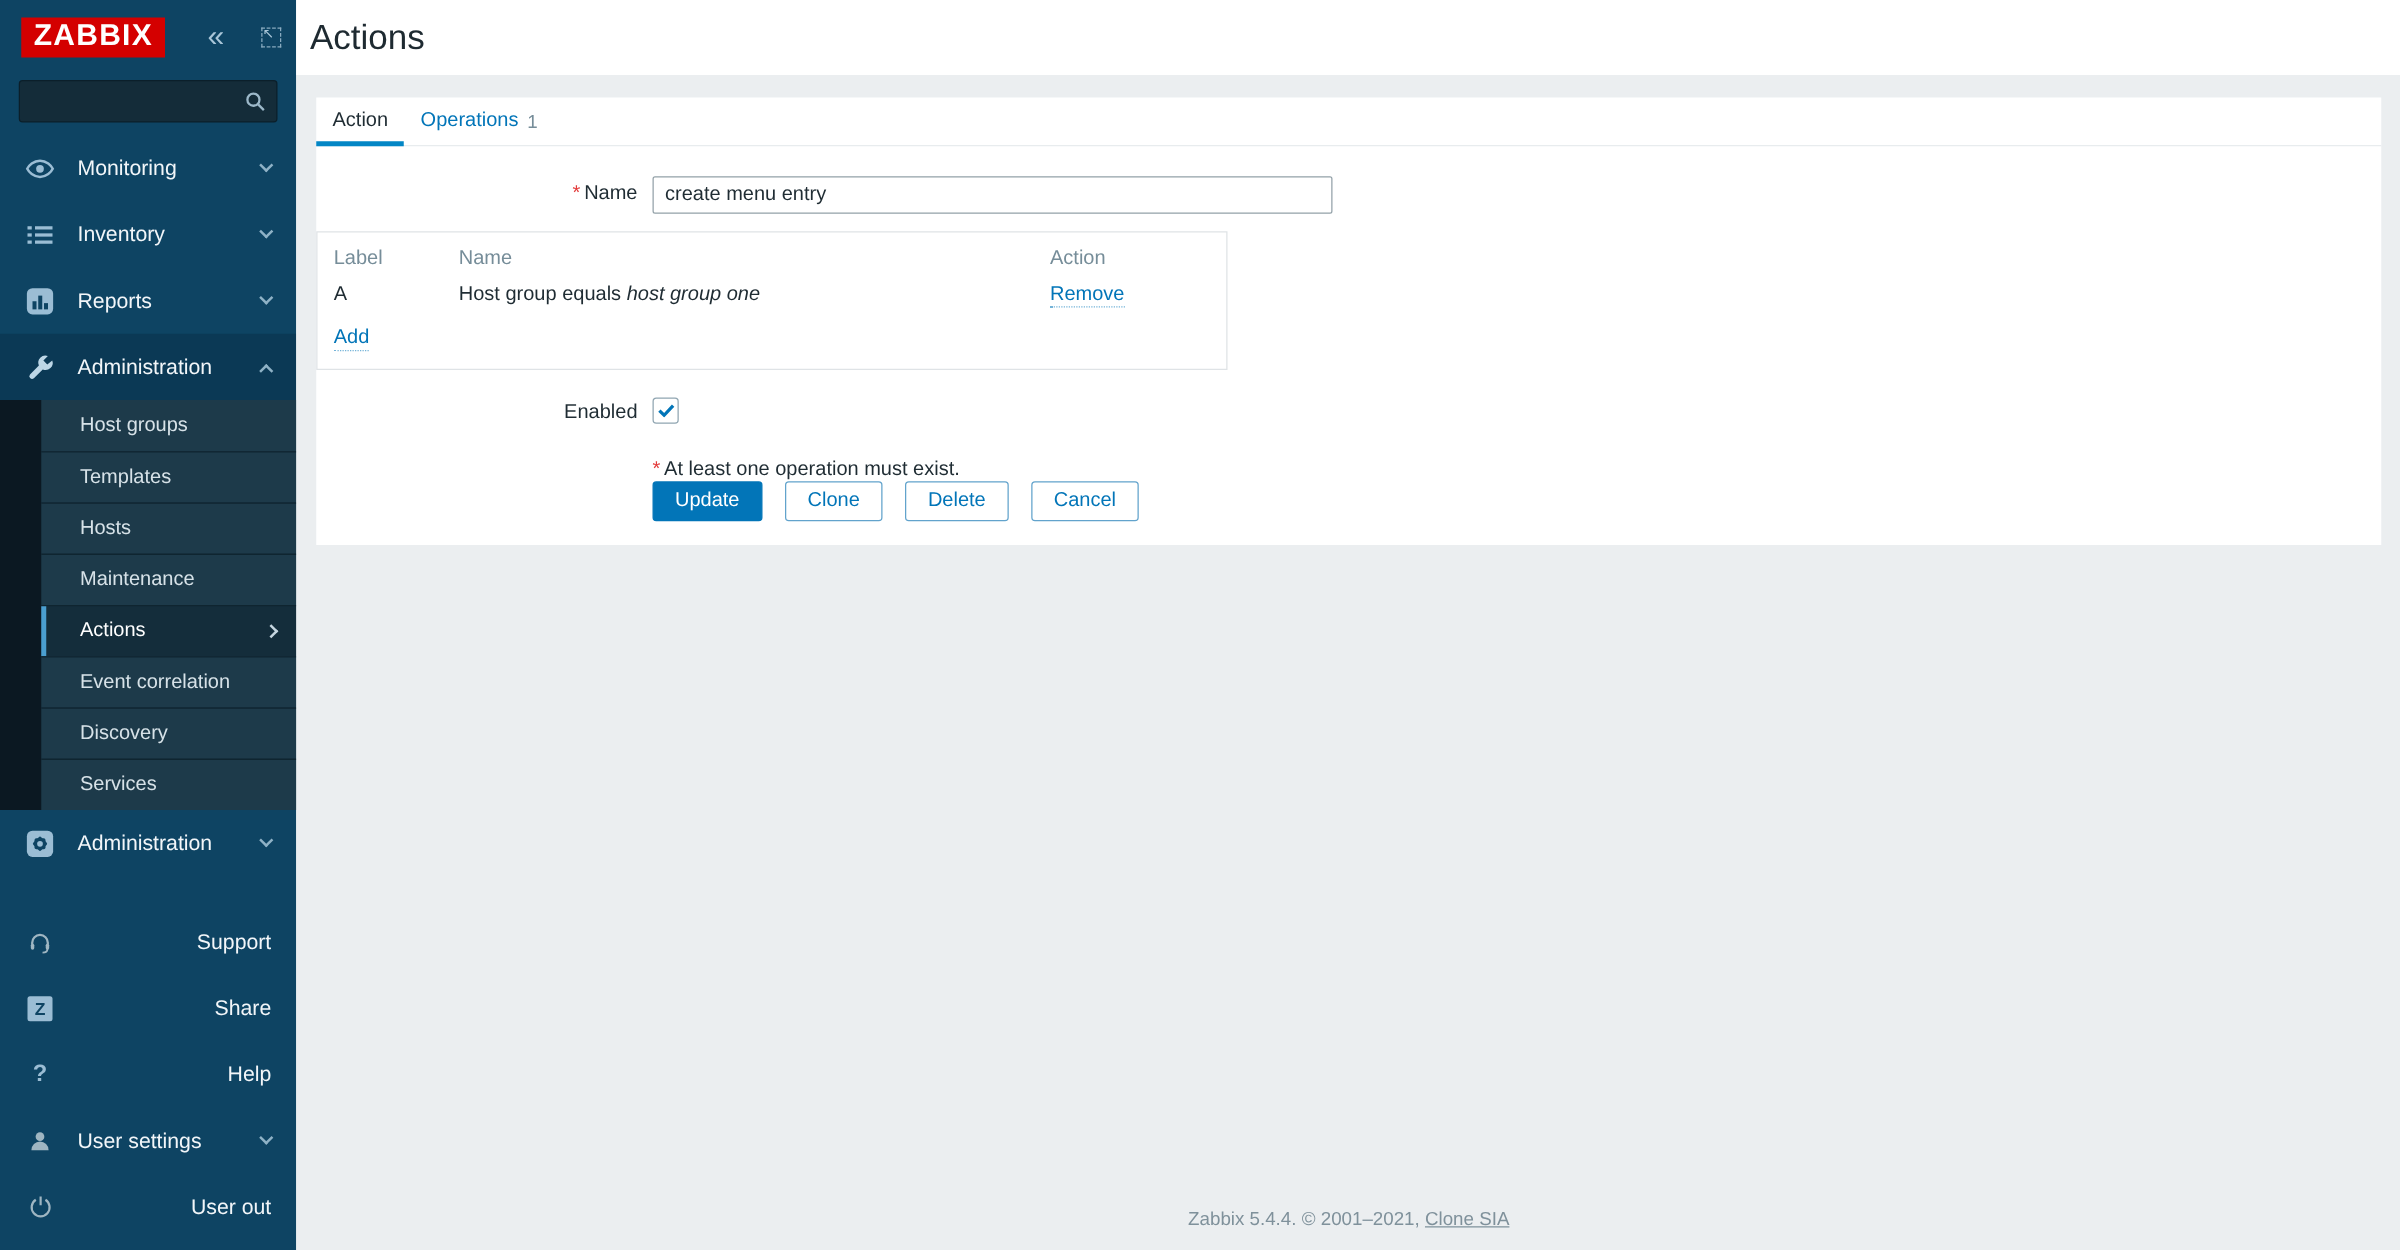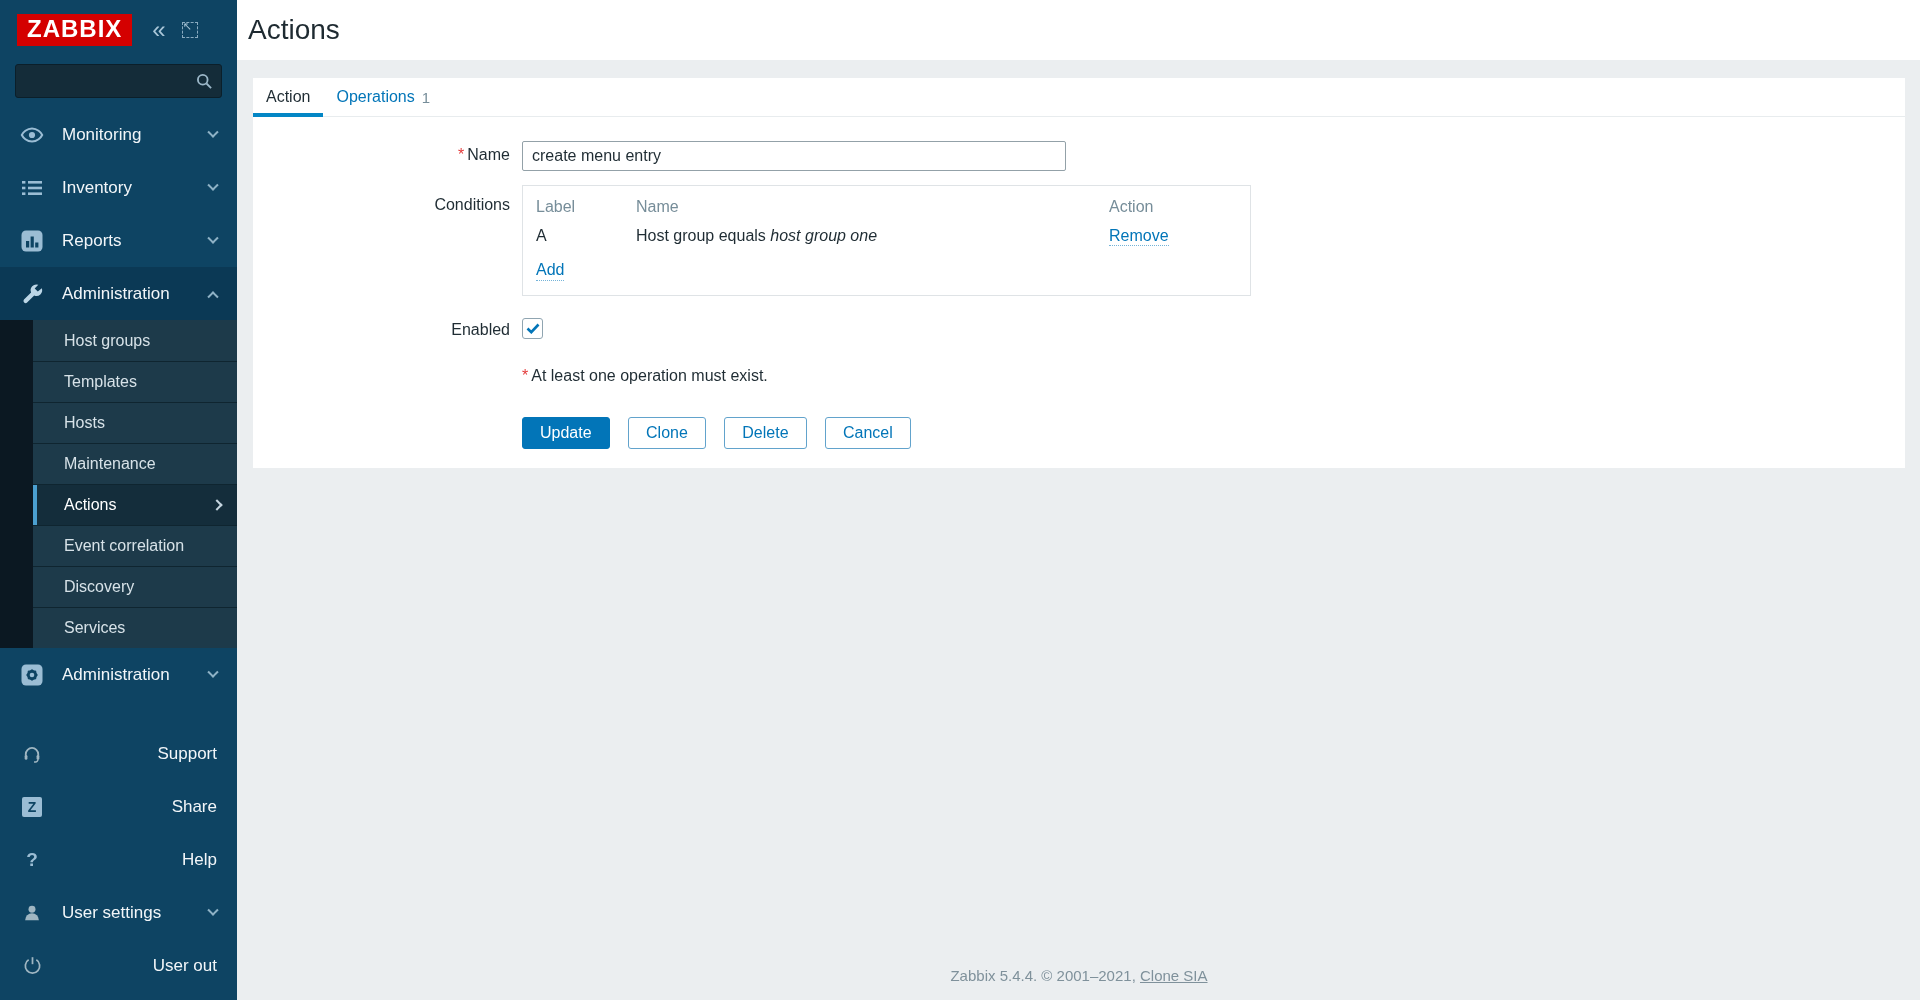--- a/index.html
+++ b/index.html
@@ -2,21 +2,21 @@
 <html><head>
 <meta charset="utf-8">
 <style>
   * { margin:0; padding:0; box-sizing:border-box; }
   html,body { width:100%; height:100%; }
   body { font-family:"Liberation Sans", sans-serif; font-size:16px; color:#1f2c33; }
   .app { display:flex; width:100%; height:100vh; min-height:1000px; overflow:hidden; }
 
   
   .sidebar { width:237px; flex:0 0 237px; background:#0e4463; color:#e8eff4; display:flex; flex-direction:column; overflow:hidden; }
-  .sidebar-top { display:flex; align-items:center; padding:14px 12px 10px 17px; }
+  .sidebar-top { display:flex; align-items:center; padding:14px 12px 10px 17px;justify-content:space-between; }
   .logo { background:#d40000; color:#fff; font-weight:bold; font-size:24px; letter-spacing:1px; padding:2px 10px 4px; line-height:1.1; cursor:pointer; }
   .collapse-icon { margin-left:20px; font-size:24px; color:#a9c6d8; cursor:pointer; line-height:1; }
   .kiosk-icon { margin-left:16px; width:16px; height:16px; border:1px dashed #89abc0; position:relative; cursor:pointer; }
   .kiosk-icon::after { content:"\2196"; position:absolute; top:-3px; left:0px; font-size:11px; color:#a9c6d8; }
   .search-box { margin:8px 15px 10px 15px; position:relative; }
   .search-box input { width:100%; height:34px; background:#142c39; border:1px solid #0b1f2a; border-radius:3px; color:#dbe6ec; padding:0 34px 0 10px; font-size:15px; outline:none; }
   .search-icon { position:absolute; right:8px; top:7px; width:20px; height:20px; color:#9cb8c9; cursor:pointer; }
 
   .nav { flex:1; display:flex; flex-direction:column; }
   .nav-item { display:flex; align-items:center; height:53px; padding:0 20px 0 18px; cursor:pointer; color:#f2f6f9; font-size:17px;justify-content:space-between; }
@@ -68,21 +68,21 @@
   .col-label { width:100px; }
   .col-name { width:473px; }
   .action-link { color:#0275b8; border-bottom:1px dotted rgba(2,117,184,.55); cursor:pointer; display:inline-block; line-height:1.15; }
   .add-link { margin:2px 0 8px; }
 
   .row-enabled { margin-top:20px; align-items:flex-start; }
   .checkbox { width:21px; height:21px; border:1px solid #90a5b1; border-radius:3px; background:#fff; display:flex; align-items:center; justify-content:center; cursor:pointer; margin-top:2px; }
   .checkbox svg { width:14px; height:11px; }
 
   .row-footnote { margin-top:28px; font-size:16px; }
-  .row-buttons { margin-top:32px;align-items:flex-end; }
+  .row-buttons { margin-top:0;align-items:flex-end; }
   .btn { height:32px; border-radius:3px; font-size:16px; padding:0 17px; cursor:pointer; font-family:"Liberation Sans",sans-serif; }
   .btn-primary { background:#0275b8; border:1px solid #0275b8; color:#fff; }
   .btn-secondary { background:#fff; border:1px solid #62a3cc; color:#0275b8; margin-left:14px; }
 
   .page-footer { margin-top:auto; text-align:center; color:#7f919b; font-size:15px; padding:14px 0 16px; }
   .page-footer a { color:#7f919b; text-decoration:underline; cursor:pointer; }
 </style>
 </head>
 <body>
 
@@ -276,21 +276,20 @@
         <div class="form">
 
           <div class="form-row">
             <div class="form-label">
               <span class="req">*</span><span>Name</span>
             </div>
             <input class="text-input" type="text" value="create menu entry" style="">
           </div>
 
           <div class="form-row row-conditions">
-            <div class="form-label">Conditions</div>
             <div class="cond-box">
               <table class="cond-table">
                 <thead>
                   <tr>
                     <th class="col-label">Label</th>
                     <th class="col-name">Name</th>
                     <th>Action</th>
                   </tr>
                 </thead>
                 <tbody>

